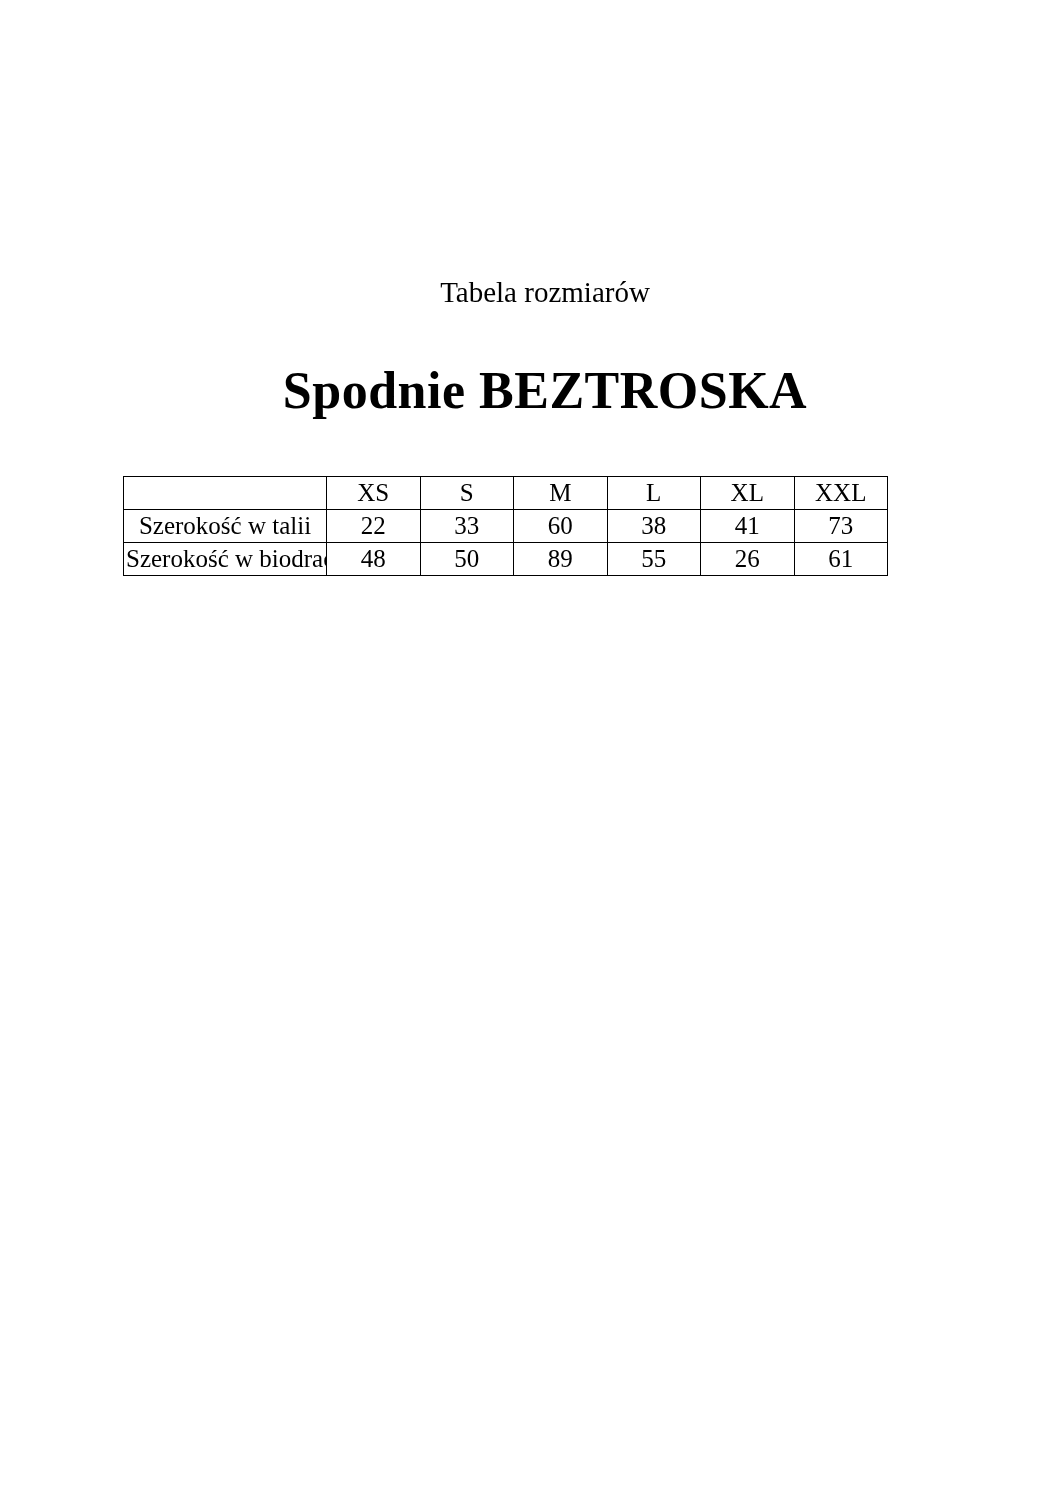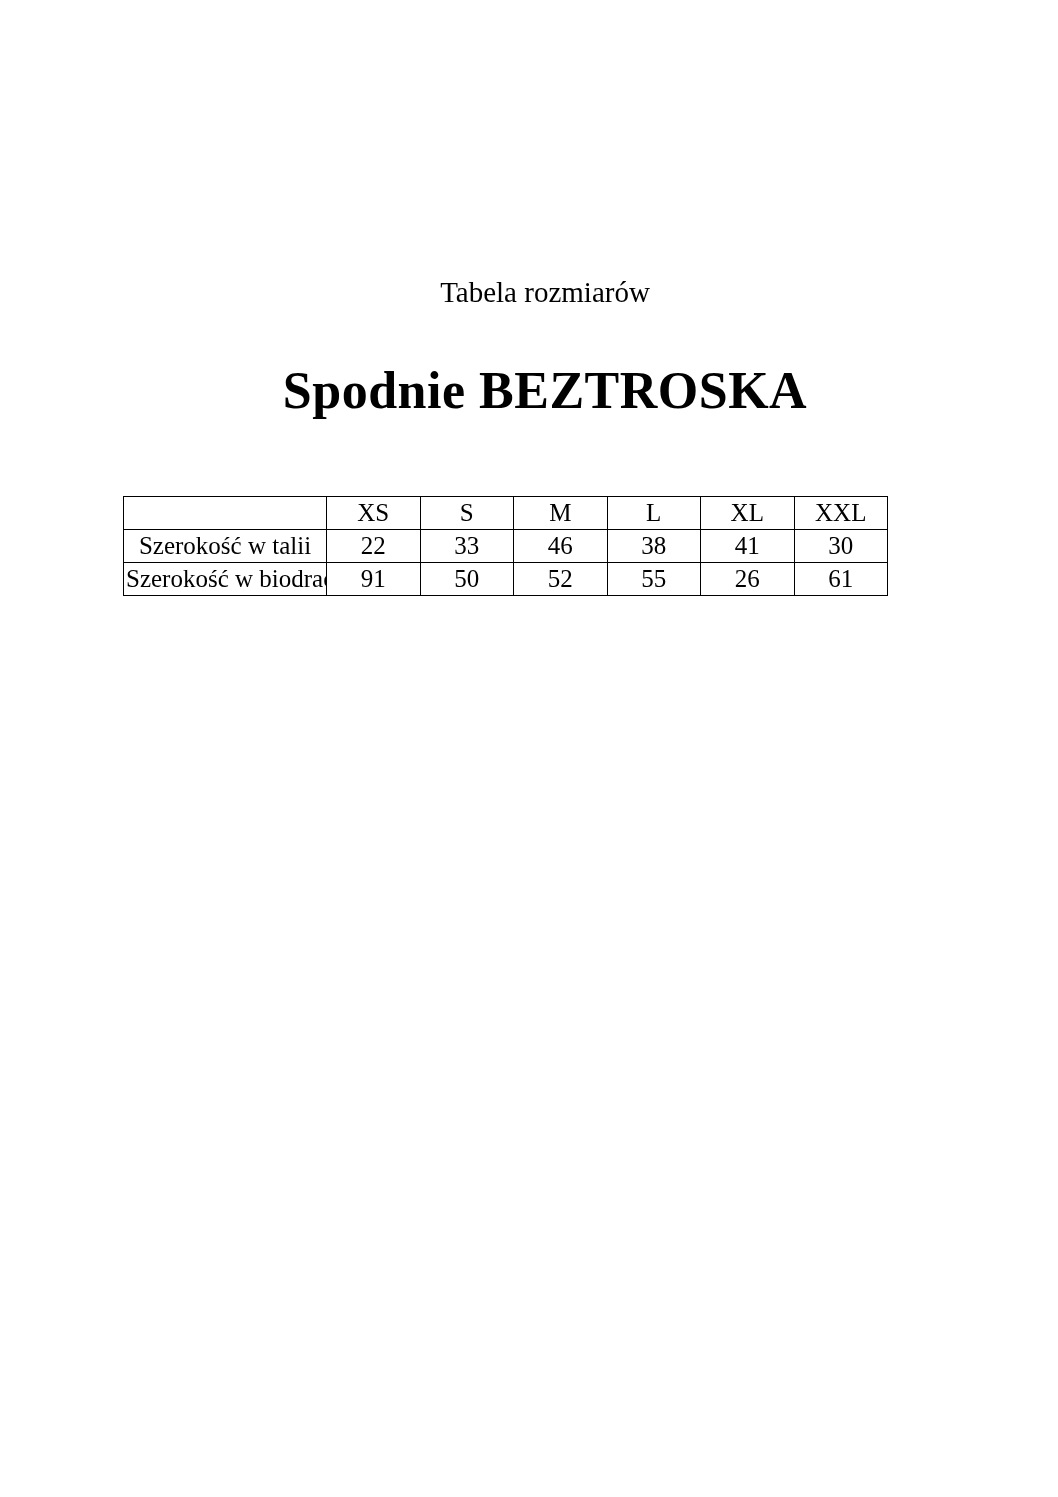--- a/index.html
+++ b/index.html
@@ -33,21 +33,21 @@
     left: 0;
     width: 100%;
     text-align: center;
     font-size: 52px;
     font-weight: bold;
     line-height: 1;
     letter-spacing: 0.5px;
   }
   table.size-table {
     position: absolute;
-    top: 480px;
+    top: 460px;
     left: 107px;
     width: 764px;
     border-collapse: collapse;
     table-layout: fixed;
   }
   table.size-table col.label-col { width: 203px; }
   table.size-table col.size-col { width: 93.5px; }
   table.size-table td, table.size-table th {
     border: 1px solid #000000;
     height: 33px;
@@ -86,30 +86,30 @@
         <td>S</td>
         <td>M</td>
         <td>L</td>
         <td>XL</td>
         <td>XXL</td>
       </tr>
       <tr>
         <td>Szerokość w talii</td>
         <td>22</td>
         <td>33</td>
-        <td>46</td>
+        <td>60</td>
         <td>38</td>
         <td>41</td>
-        <td>30</td>
+        <td>73</td>
       </tr>
       <tr>
         <td>Szerokość w biodrach</td>
-        <td>91</td>
+        <td>48</td>
         <td>50</td>
-        <td>52</td>
+        <td>89</td>
         <td>55</td>
         <td>26</td>
         <td>61</td>
       </tr>
     </tbody>
   </table>
 
 </div>
 
 </body></html>

